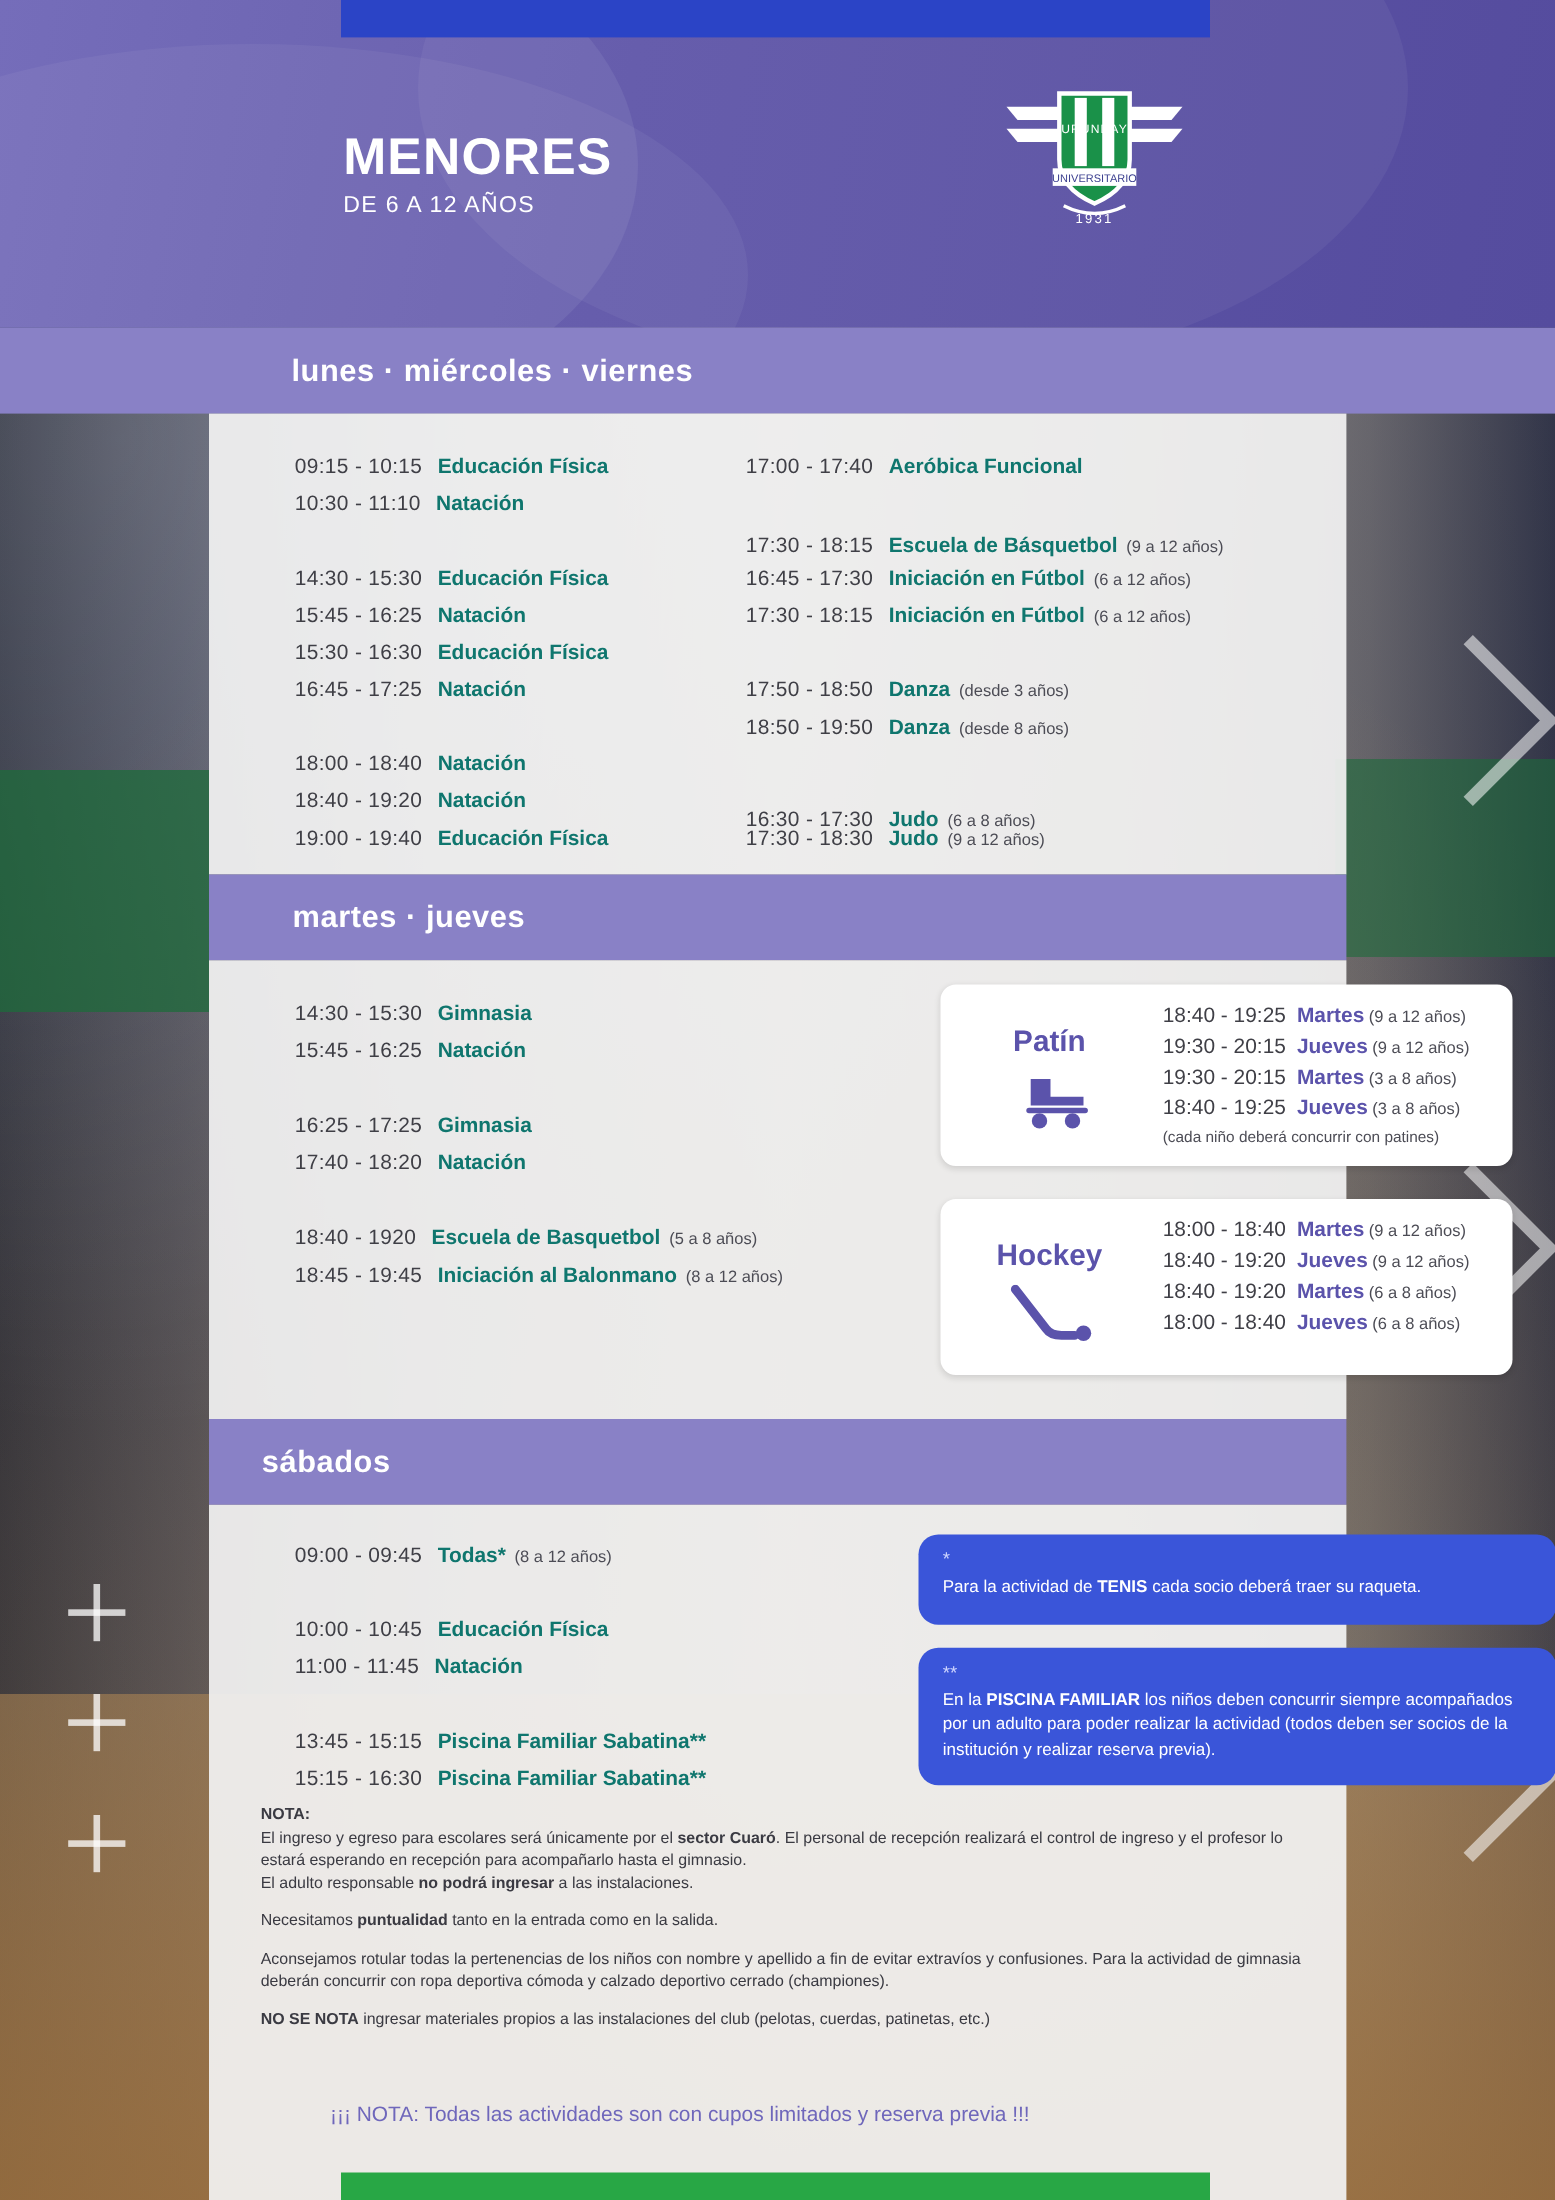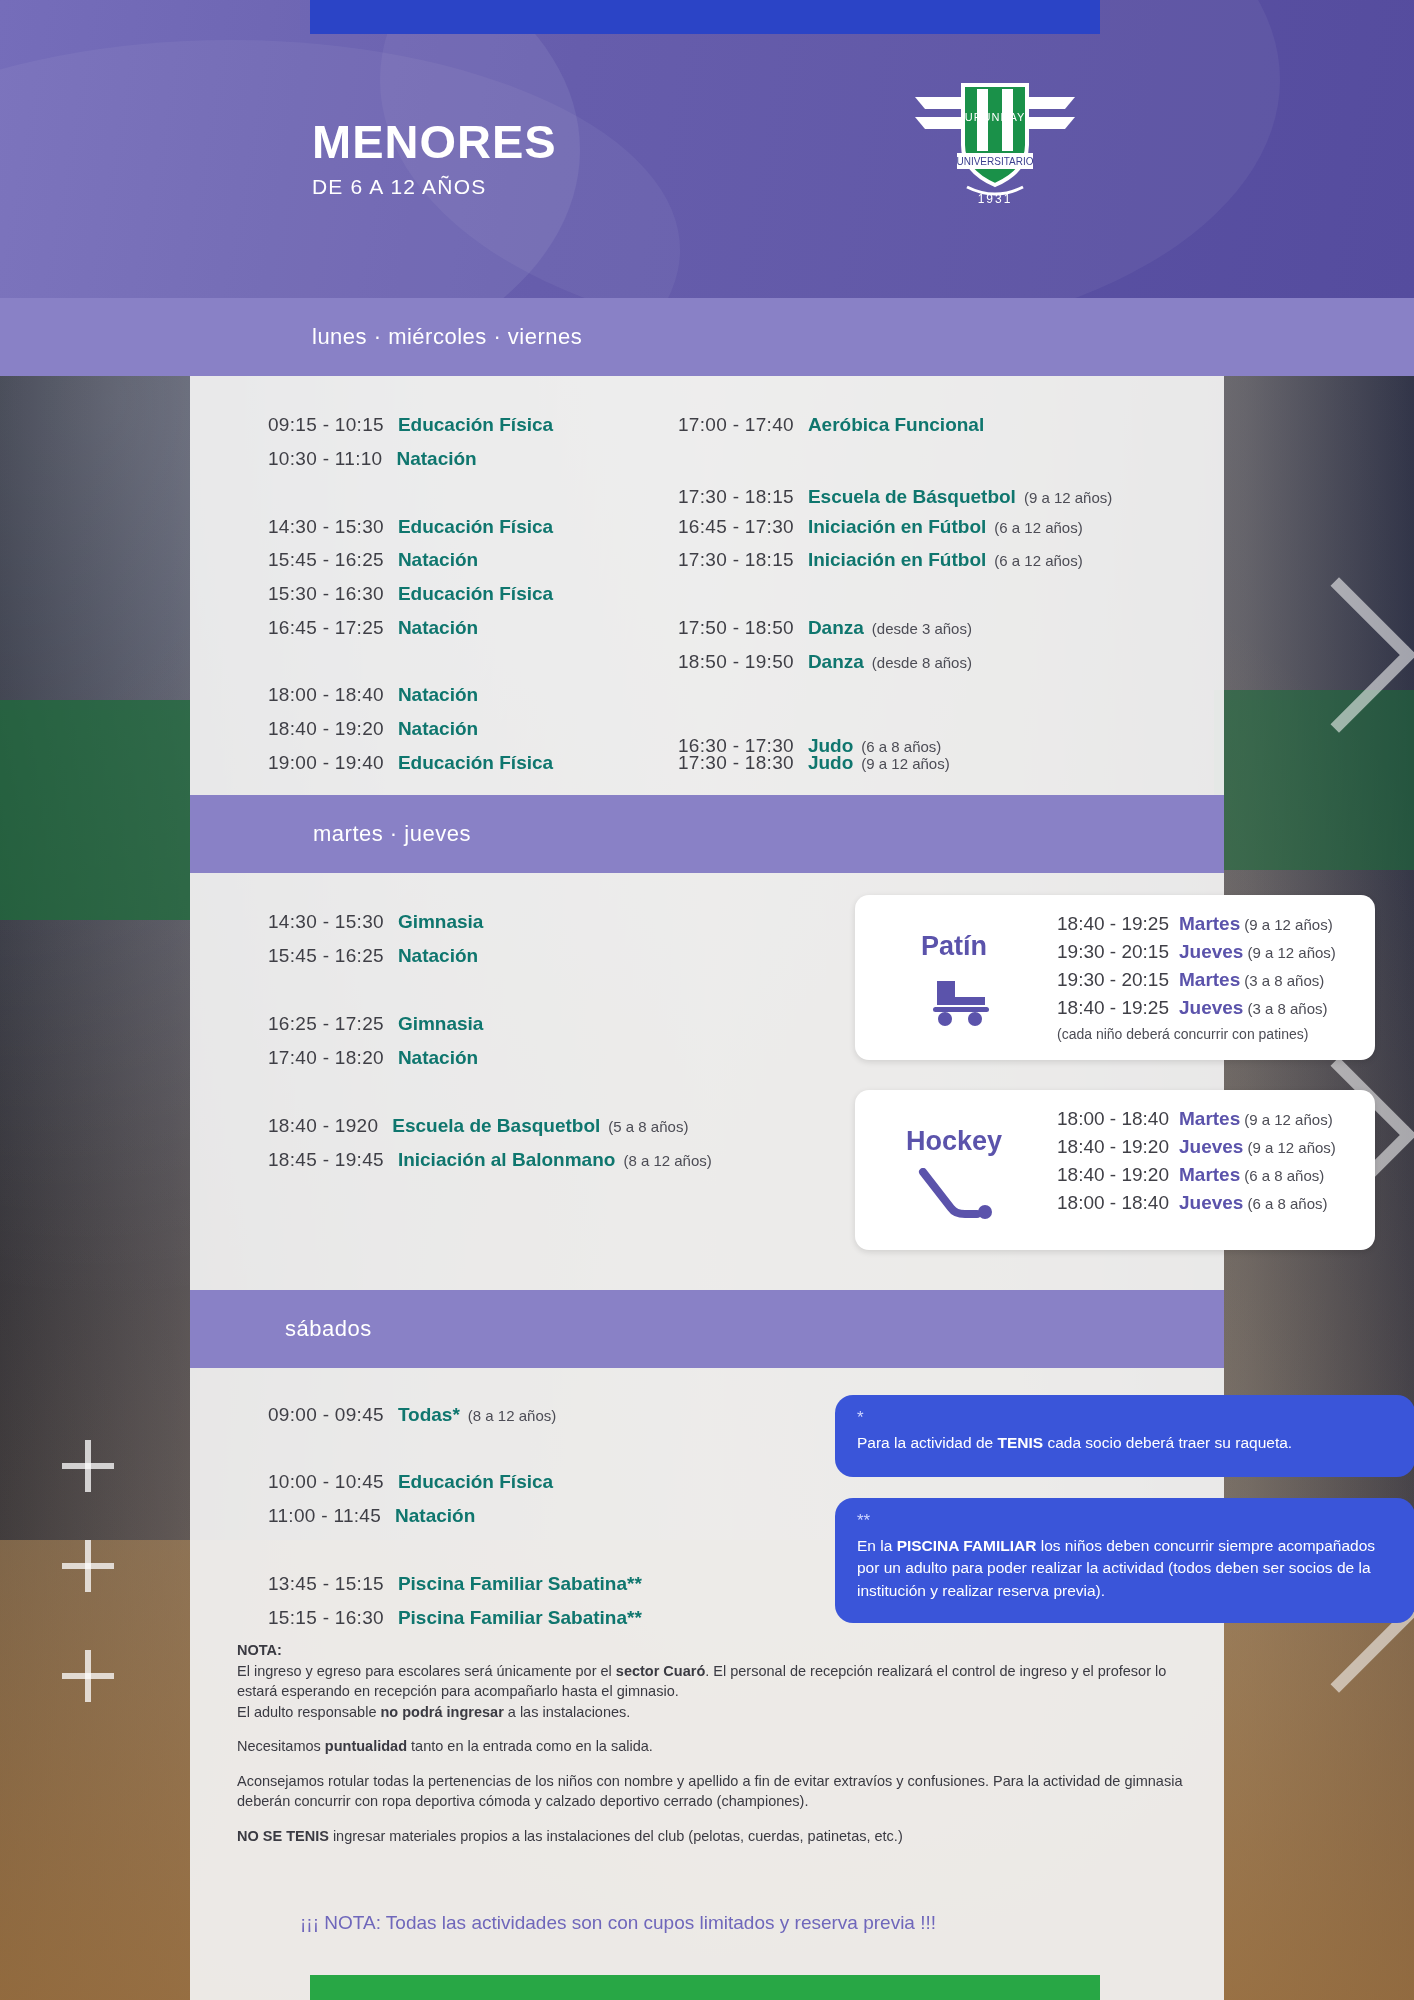--- a/index.html
+++ b/index.html
@@ -91,21 +91,21 @@
   .crest{ position:absolute; left:905px; top:75px; width:180px; height:135px; }
 
   
   .daybar{
     position:absolute; left:0; right:0;
     background:#8981c6;
     color:#fff;
     display:flex; align-items:center;
   }
   .daybar span{
-    font-size:22px; letter-spacing:.5px; font-weight:400;margin-left:47px;
+    font-size:28px; letter-spacing:.5px; font-weight:700;
   }
   #daybar-lmv{ top:298px; height:78px; }
   #daybar-lmv span{ padding-left:265px; }
   #daybar-mj{ top:795px; height:78px; left:190px; right:190px;}
   #daybar-mj span{ padding-left:76px; }
   #daybar-sab{ top:1290px; height:78px; left:190px; right:190px;}
   #daybar-sab span{ padding-left:48px; }
 
   
   .panel{
@@ -394,18 +394,18 @@
   <div class="p">
     <b>NOTA:</b><br>
     <span>El ingreso y egreso para escolares será únicamente por el </span><b>sector Cuaró</b><span>. El personal de recepción realizará el control de ingreso y el profesor lo estará esperando en recepción para acompañarlo hasta el gimnasio.</span><br>
     <span>El adulto responsable </span><b>no podrá ingresar</b><span> a las instalaciones.</span>
   </div>
   <div class="p">
     <span>Necesitamos </span><b>puntualidad</b><span> tanto en la entrada como en la salida.</span>
   </div>
   <div class="p">Aconsejamos rotular todas la pertenencias de los niños con nombre y apellido a fin de evitar extravíos y confusiones. Para la actividad de gimnasia deberán concurrir con ropa deportiva cómoda y calzado deportivo cerrado (championes).</div>
   <div class="p">
-    <b>NO SE TENIS</b><span> ingresar materiales propios a las instalaciones del club (pelotas, cuerdas, patinetas, etc.)</span>
+    <b>NO SE NOTA</b><span> ingresar materiales propios a las instalaciones del club (pelotas, cuerdas, patinetas, etc.)</span>
   </div>
 </div>
 
 <div class="nota-final">¡¡¡ NOTA: Todas las actividades son con cupos limitados y reserva previa !!!</div>
 <div class="green-footer"></div>
 
 </body></html>

